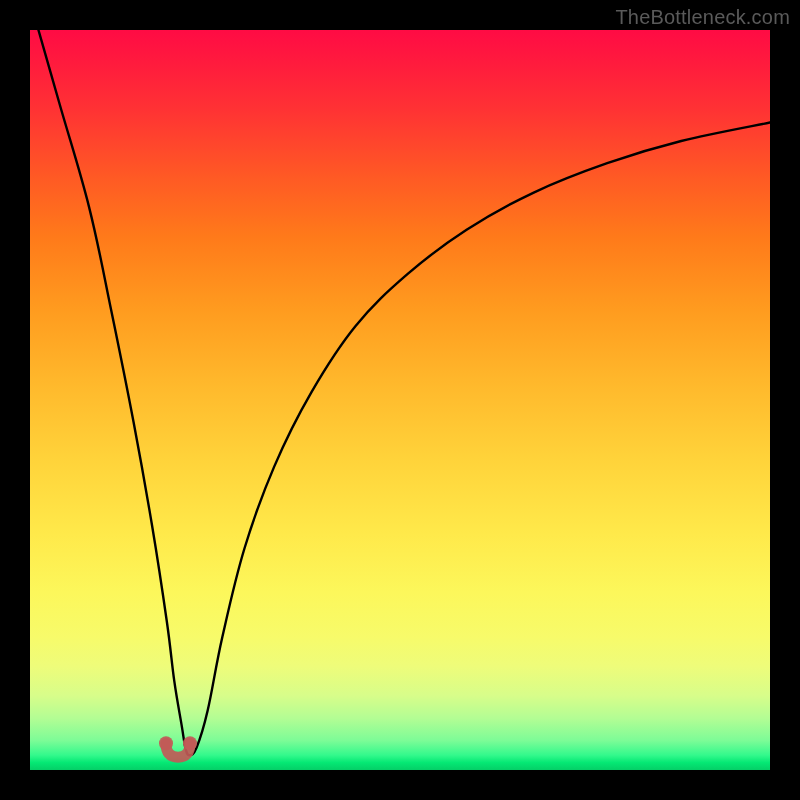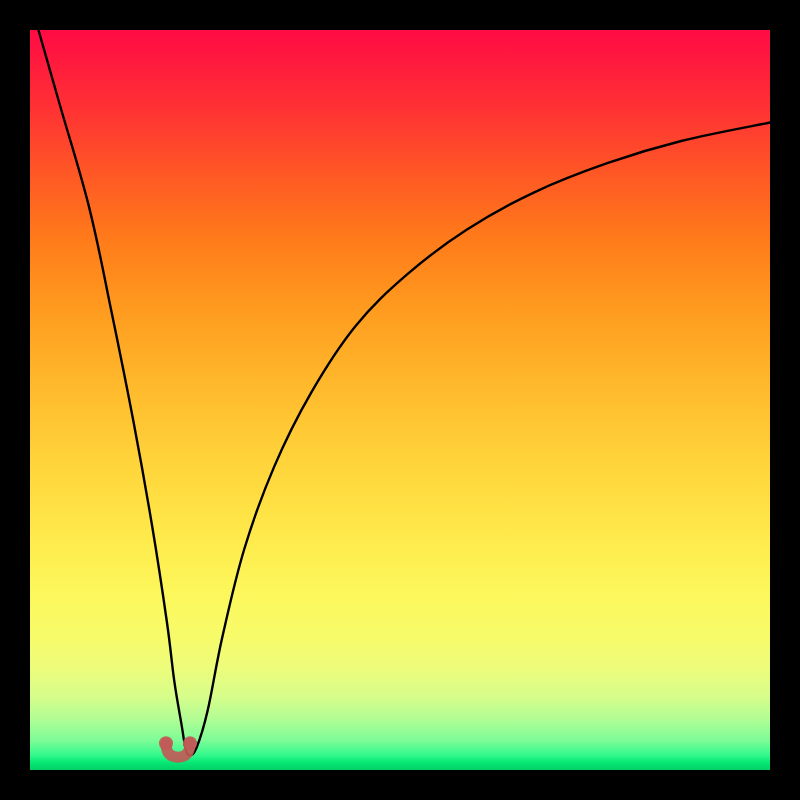--- a/index.html
+++ b/index.html
@@ -62,20 +62,21 @@
   }
   .marker {
     fill: #c15a57;
     fill-opacity: 0.92;
   }
 </style>
 </head>
 <body>
 
 <div class="frame">
+  <div class="watermark">TheBottleneck.com</div>
   <div class="plot-area">
     <svg class="curve" viewBox="0 0 740 740" preserveAspectRatio="none">
       <path id="curve-path" fill="none" stroke="#000000" stroke-width="2.4" stroke-linecap="round" stroke-linejoin="round" d="M 0.00 -29.60 C 5.33 -10.95, 18.94 36.70, 29.60 74.00 C 40.26 111.30, 49.88 140.30, 59.20 177.60 C 68.52 214.90, 73.41 242.57, 81.40 281.20 C 89.39 319.83, 96.27 353.57, 103.60 392.20 C 110.93 430.83, 116.11 459.84, 122.10 495.80 C 128.09 531.76, 132.90 564.03, 136.90 592.00 C 140.90 619.97, 141.64 632.55, 144.30 651.20 C 146.96 669.85, 149.70 683.61, 151.70 695.60 C 153.70 707.59, 154.07 712.47, 155.40 717.80 C 156.73 723.13, 157.10 725.20, 159.10 725.20 C 161.10 725.20, 163.17 725.79, 166.50 717.80 C 169.83 709.81, 172.94 700.78, 177.60 680.80 C 182.26 660.82, 185.74 636.10, 192.40 606.80 C 199.06 577.50, 205.28 548.64, 214.60 518.00 C 223.92 487.36, 232.21 464.57, 244.20 436.60 C 256.19 408.63, 266.55 387.91, 281.20 362.60 C 295.85 337.29, 308.28 317.31, 325.60 296.00 C 342.92 274.69, 357.42 261.52, 377.40 244.20 C 397.38 226.88, 413.96 214.45, 436.60 199.80 C 459.24 185.15, 477.89 174.79, 503.20 162.80 C 528.51 150.81, 550.56 142.52, 577.20 133.20 C 603.84 123.88, 621.90 118.33, 651.20 111.00 C 680.50 103.67, 724.02 95.83, 740.00 92.50"></path>
       <g id="marker-group">
           <path d="
     M 136.0 713.2
     q 0 14.0 12.0 14.0
     q 12.0 0 12.0 -14.0
   " fill="none" stroke="#c15a57" stroke-width="11" stroke-linecap="round" stroke-opacity="0.92"></path>
           <circle cx="136.0" cy="713.2" r="7.0" class="marker" fill="#c15a57"></circle>

